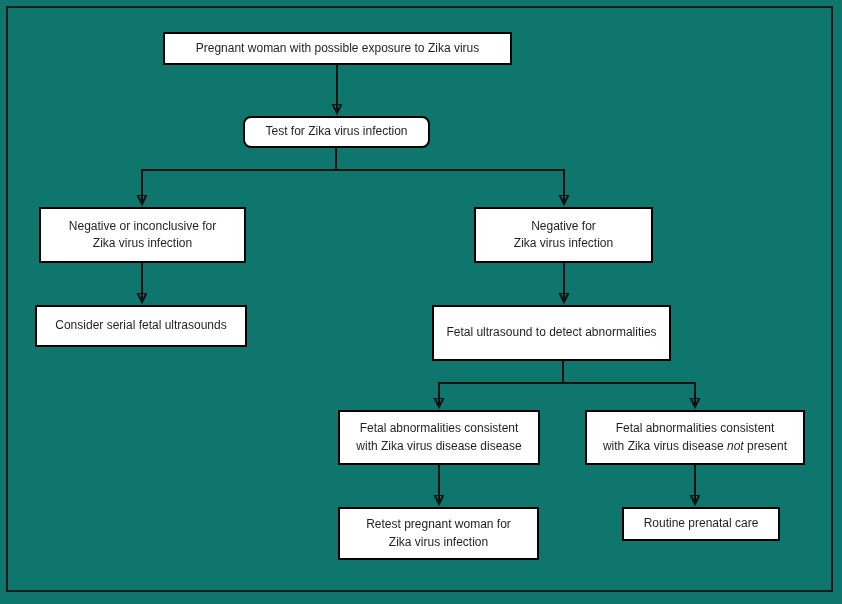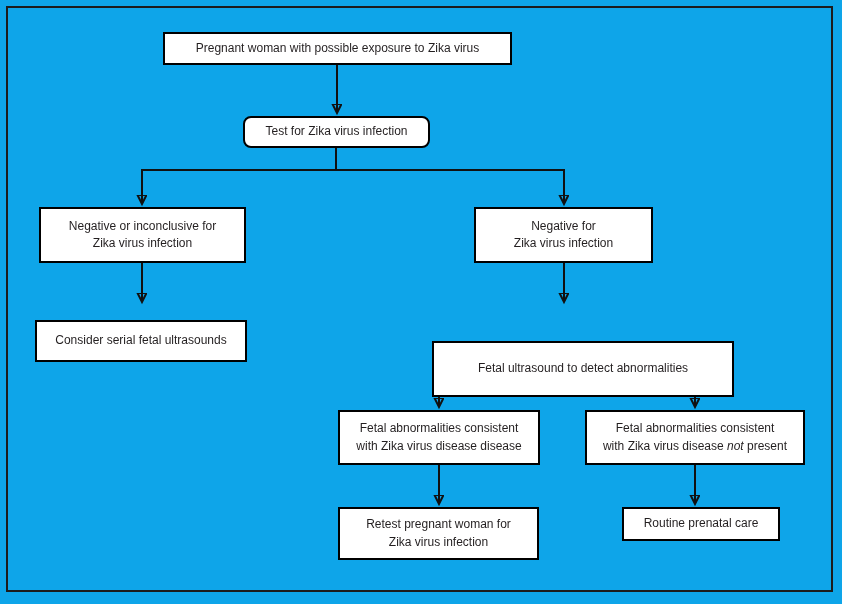--- a/index.html
+++ b/index.html
@@ -2,21 +2,21 @@
 <html><head>
 <meta charset="utf-8">
 <style>
   html, body { margin: 0; padding: 0; background: #ffffff; }
   body { font-family: "Liberation Sans", "DejaVu Sans", sans-serif; }
 
   .figure {
     position: relative;
     width: 842px;
     height: 604px;
-    background: #0ea5e9;
+    background: #0f766e;
     overflow: hidden;
   }
 
   .outer-border {
     position: absolute;
     left: 6px; top: 6px;
     width: 827px; height: 586px;
     border: 2px solid #1c1c1c;
     box-sizing: border-box;
   }
@@ -45,22 +45,22 @@
     color: #231f20;
     padding: 2px 4px;
   }
 
   .em { font-weight: normal; font-style: italic; }
 
   .n-exposure    { left: 163px; top: 32px;  width: 349px; height: 33px; }
   .n-test        { left: 243px; top: 116px; width: 187px; height: 32px; border-radius: 8px; }
   .n-positive    { left: 39px;  top: 207px; width: 207px; height: 56px; }
   .n-negative    { left: 474px; top: 207px; width: 179px; height: 56px; }
-  .n-serial      { left: 35px;  top: 320px; width: 212px; height: 42px; }
-  .n-ultrasound  { left: 432px; top: 305px; width: 302px; height: 56px; margin-top: 36px; }
+  .n-serial      { left: 35px;  top: 305px; width: 212px; height: 42px; }
+  .n-ultrasound  { left: 432px; top: 305px; width: 239px; height: 56px; }
   .n-present     { left: 338px; top: 410px; width: 202px; height: 55px; }
   .n-notpresent  { left: 585px; top: 410px; width: 220px; height: 55px; }
   .n-retest      { left: 338px; top: 507px; width: 201px; height: 53px; }
   .n-routine     { left: 622px; top: 507px; width: 158px; height: 34px; }
 </style>
 </head>
 <body>
 
 <div class="figure">
 

